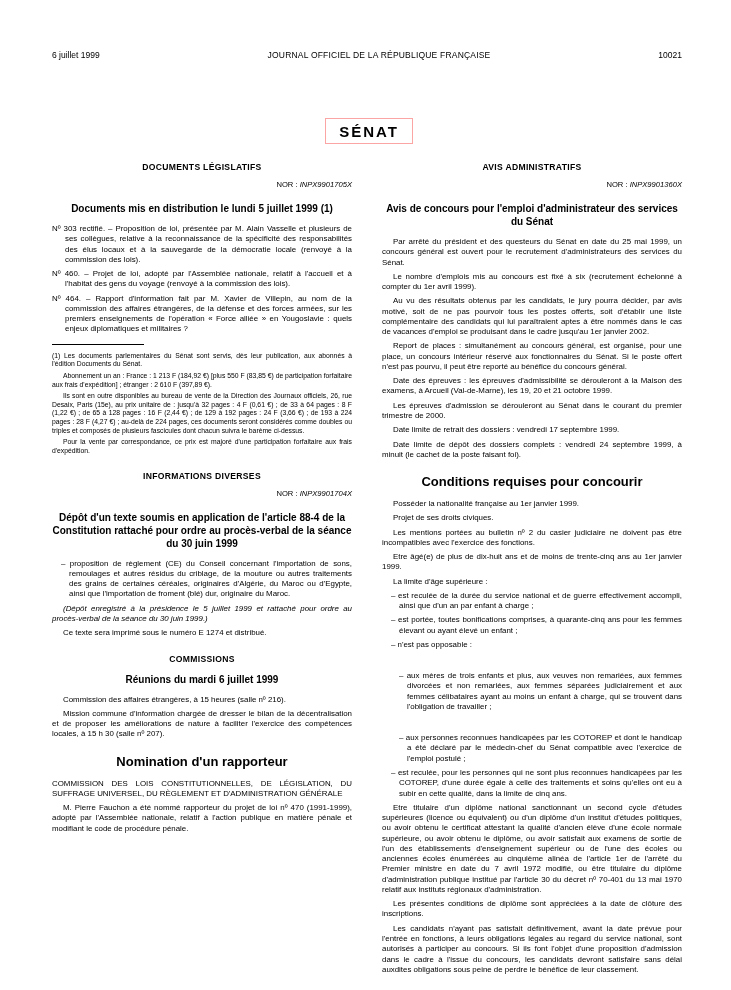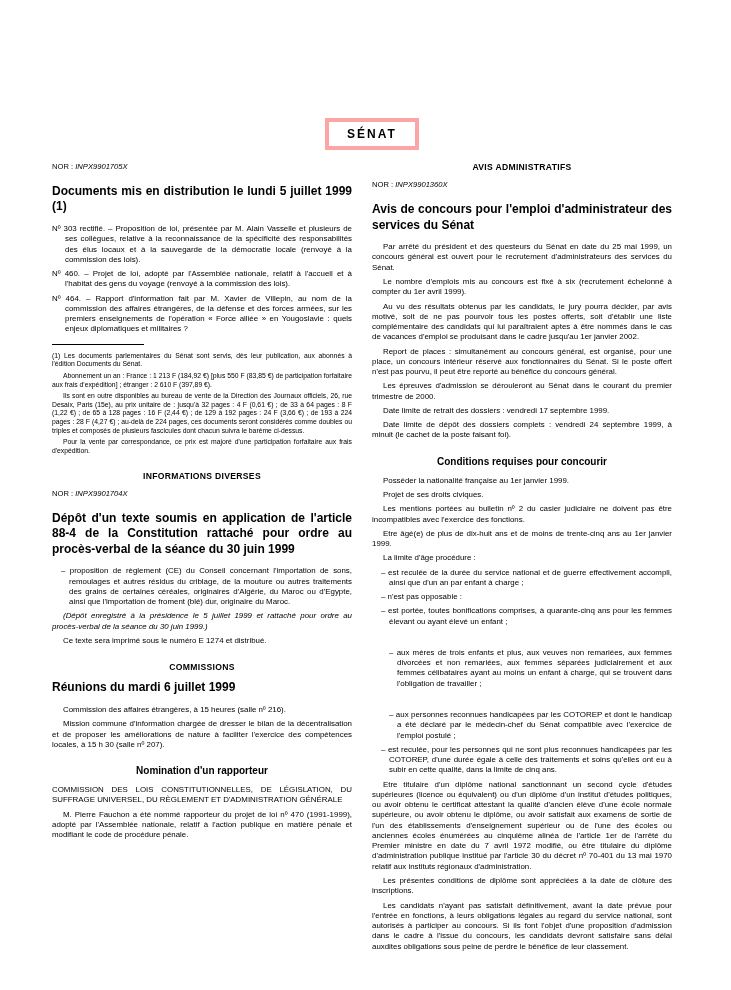--- a/index.html
+++ b/index.html
@@ -40,62 +40,63 @@
   }
   .masthead .pageno { white-space: nowrap; }
 
   
   .senat-box {
     position: absolute;
     left: 325px;
     top: 118px;
     width: 86px;
     height: 24px;
-    border: 4px solid #fca5a5;
+    border: 1px solid #fca5a5;
     display: flex;
     align-items: center;
     justify-content: center;
-    font-size: 12px;
+    font-size: 15px;
     font-weight: bold;
     letter-spacing: 2px;
   }
 
   
   .col {
     position: absolute;
     top: 162px;
     width: 300px;
     font-size: 7.9px;
     line-height: 1.30;
     text-align: justify;
   }
   .col-left  { left: 52px; }
-  .col-right { left: 372px; }
+  .col-right { left: 382px; }
 
   h2.sec {
     font-size: 8.6px;
     font-weight: bold;
     text-align: center;
     margin: 0 0 7px 0;
     letter-spacing: .3px;
   }
   .nor {
-    text-align: left;
+    text-align: right;
     font-size: 7.6px;
     margin: 0 0 12px 0;
   }
   .nor i { font-style: italic; }
   h3.sub {
-    font-size: 12px;
-    font-weight: bold;
+    font-size: 10px;
+    font-weight: bold;
+    text-align: center;
     margin: 0 0 9px 0;
     line-height: 1.3;
   }
   h4.sub2 {
-    font-size: 10px;
+    font-size: 13px;
     font-weight: bold;
     text-align: center;
     margin: 14px 0 8px 0;
     line-height: 1.3;
   }
   p {
     margin: 0 0 4px 0;
     text-indent: 11px;
   }
   p.noind { text-indent: 0; }
@@ -125,27 +126,33 @@
   }
   .small p { margin: 0 0 3px 0; }
   .spacer-12 { height: 12px; }
   i { font-style: italic; }
 </style>
 </head>
 <body>
 
 <div class="page">
 
+  <div class="masthead">
+    <span class="date">6 juillet 1999</span>
+    <span class="title">JOURNAL OFFICIEL DE LA RÉPUBLIQUE FRANÇAISE</span>
+    <span class="pageno">10021</span>
+  </div>
 
   <div class="senat-box">
     <span>SÉNAT</span>
   </div>
 
   <div class="col col-left">
 
+    <h2 class="sec">DOCUMENTS LÉGISLATIFS</h2>
     <div class="nor">
       <span>NOR :</span>
       <i>INPX9901705X</i>
     </div>
     <h3 class="sub">Documents mis en distribution le lundi 5 juillet 1999 (1)</h3>
 
     <p class="hang">Nº 303 rectifié. – Proposition de loi, présentée par M. Alain Vasselle et plusieurs de ses collègues, relative à la reconnaissance de la spécificité des responsabilités des élus locaux et à la sauvegarde de la démocratie locale (renvoyé à la commission des lois).</p>
     <p class="hang">Nº 460. – Projet de loi, adopté par l'Assemblée nationale, relatif à l'accueil et à l'habitat des gens du voyage (renvoyé à la commission des lois).</p>
     <p class="hang">Nº 464. – Rapport d'information fait par M. Xavier de Villepin, au nom de la commission des affaires étrangères, de la défense et des forces armées, sur les premiers enseignements de l'opération « Force alliée » en Yougoslavie : quels enjeux diplomatiques et militaires ?</p>
 
@@ -188,34 +195,35 @@
     <div class="nor">
       <span>NOR :</span>
       <i>INPX9901360X</i>
     </div>
     <h3 class="sub">Avis de concours pour l'emploi d'administrateur des services du Sénat</h3>
 
     <p>Par arrêté du président et des questeurs du Sénat en date du 25 mai 1999, un concours général est ouvert pour le recrutement d'administrateurs des services du Sénat.</p>
     <p>Le nombre d'emplois mis au concours est fixé à six (recrutement échelonné à compter du 1er avril 1999).</p>
     <p>Au vu des résultats obtenus par les candidats, le jury pourra décider, par avis motivé, soit de ne pas pourvoir tous les postes offerts, soit d'établir une liste complémentaire des candidats qui lui paraîtraient aptes à être nommés dans le cas de vacances d'emploi se produisant dans le cadre jusqu'au 1er janvier 2002.</p>
     <p>Report de places : simultanément au concours général, est organisé, pour une place, un concours intérieur réservé aux fonctionnaires du Sénat. Si le poste offert n'est pas pourvu, il peut être reporté au bénéfice du concours général.</p>
+    <p>Date des épreuves : les épreuves d'admissibilité se dérouleront à la Maison des examens, à Arcueil (Val-de-Marne), les 19, 20 et 21 octobre 1999.</p>
     <p>Les épreuves d'admission se dérouleront au Sénat dans le courant du premier trimestre de 2000.</p>
     <p>Date limite de retrait des dossiers : vendredi 17 septembre 1999.</p>
     <p>Date limite de dépôt des dossiers complets : vendredi 24 septembre 1999, à minuit (le cachet de la poste faisant foi).</p>
 
     <h4 class="sub2">Conditions requises pour concourir</h4>
 
     <p>Posséder la nationalité française au 1er janvier 1999.</p>
     <p>Projet de ses droits civiques.</p>
     <p>Les mentions portées au bulletin nº 2 du casier judiciaire ne doivent pas être incompatibles avec l'exercice des fonctions.</p>
     <p>Etre âgé(e) de plus de dix-huit ans et de moins de trente-cinq ans au 1er janvier 1999.</p>
-    <p>La limite d'âge procédure :</p>
+    <p>La limite d'âge supérieure :</p>
     <p class="dash">– est reculée de la durée du service national et de guerre effectivement accompli, ainsi que d'un an par enfant à charge ;</p>
+    <p class="dash">– est portée, toutes bonifications comprises, à quarante-cinq ans pour les femmes élevant ou ayant élevé un enfant ;</p>
     <p class="dash">– n'est pas opposable :</p>
-    <p class="dash">– est portée, toutes bonifications comprises, à quarante-cinq ans pour les femmes élevant ou ayant élevé un enfant ;</p>
     <p class="dash2">– aux mères de trois enfants et plus, aux veuves non remariées, aux femmes divorcées et non remariées, aux femmes séparées judiciairement et aux femmes célibataires ayant au moins un enfant à charge, qui se trouvent dans l'obligation de travailler ;</p>
     <p class="dash2">– aux personnes reconnues handicapées par les COTOREP et dont le handicap a été déclaré par le médecin-chef du Sénat compatible avec l'exercice de l'emploi postulé ;</p>
     <p class="dash">– est reculée, pour les personnes qui ne sont plus reconnues handicapées par les COTOREP, d'une durée égale à celle des traitements et soins qu'elles ont eu à subir en cette qualité, dans la limite de cinq ans.</p>
     <p>Etre titulaire d'un diplôme national sanctionnant un second cycle d'études supérieures (licence ou équivalent) ou d'un diplôme d'un institut d'études politiques, ou avoir obtenu le certificat attestant la qualité d'ancien élève d'une école normale supérieure, ou avoir obtenu le diplôme, ou avoir satisfait aux examens de sortie de l'un des établissements d'enseignement supérieur ou de l'une des écoles ou anciennes écoles énumérées au cinquième alinéa de l'article 1er de l'arrêté du Premier ministre en date du 7 avril 1972 modifié, ou être titulaire du diplôme d'administration publique institué par l'article 30 du décret nº 70-401 du 13 mai 1970 relatif aux instituts régionaux d'administration.</p>
     <p>Les présentes conditions de diplôme sont appréciées à la date de clôture des inscriptions.</p>
     <p>Les candidats n'ayant pas satisfait définitivement, avant la date prévue pour l'entrée en fonctions, à leurs obligations légales au regard du service national, sont autorisés à participer au concours. Si ils font l'objet d'une proposition d'admission dans le cadre à l'issue du concours, les candidats devront satisfaire sans délai auxdites obligations sous peine de perdre le bénéfice de leur classement.</p>
   </div>
 
 </div>
 

